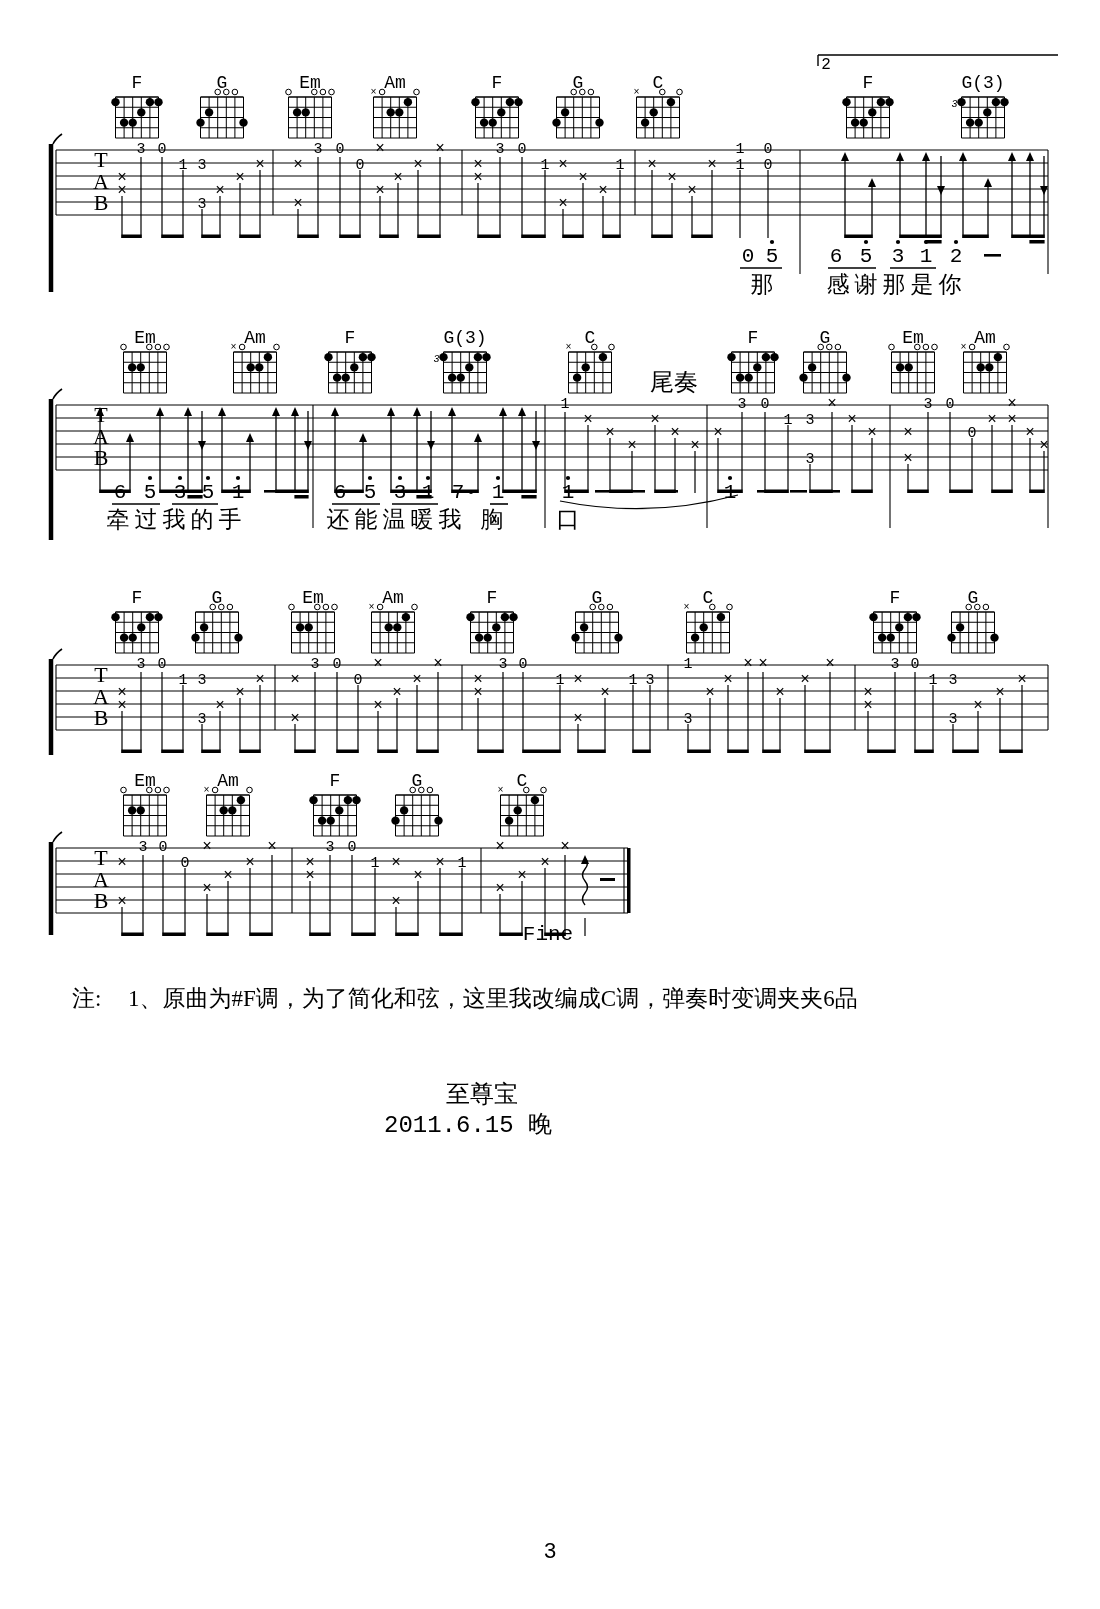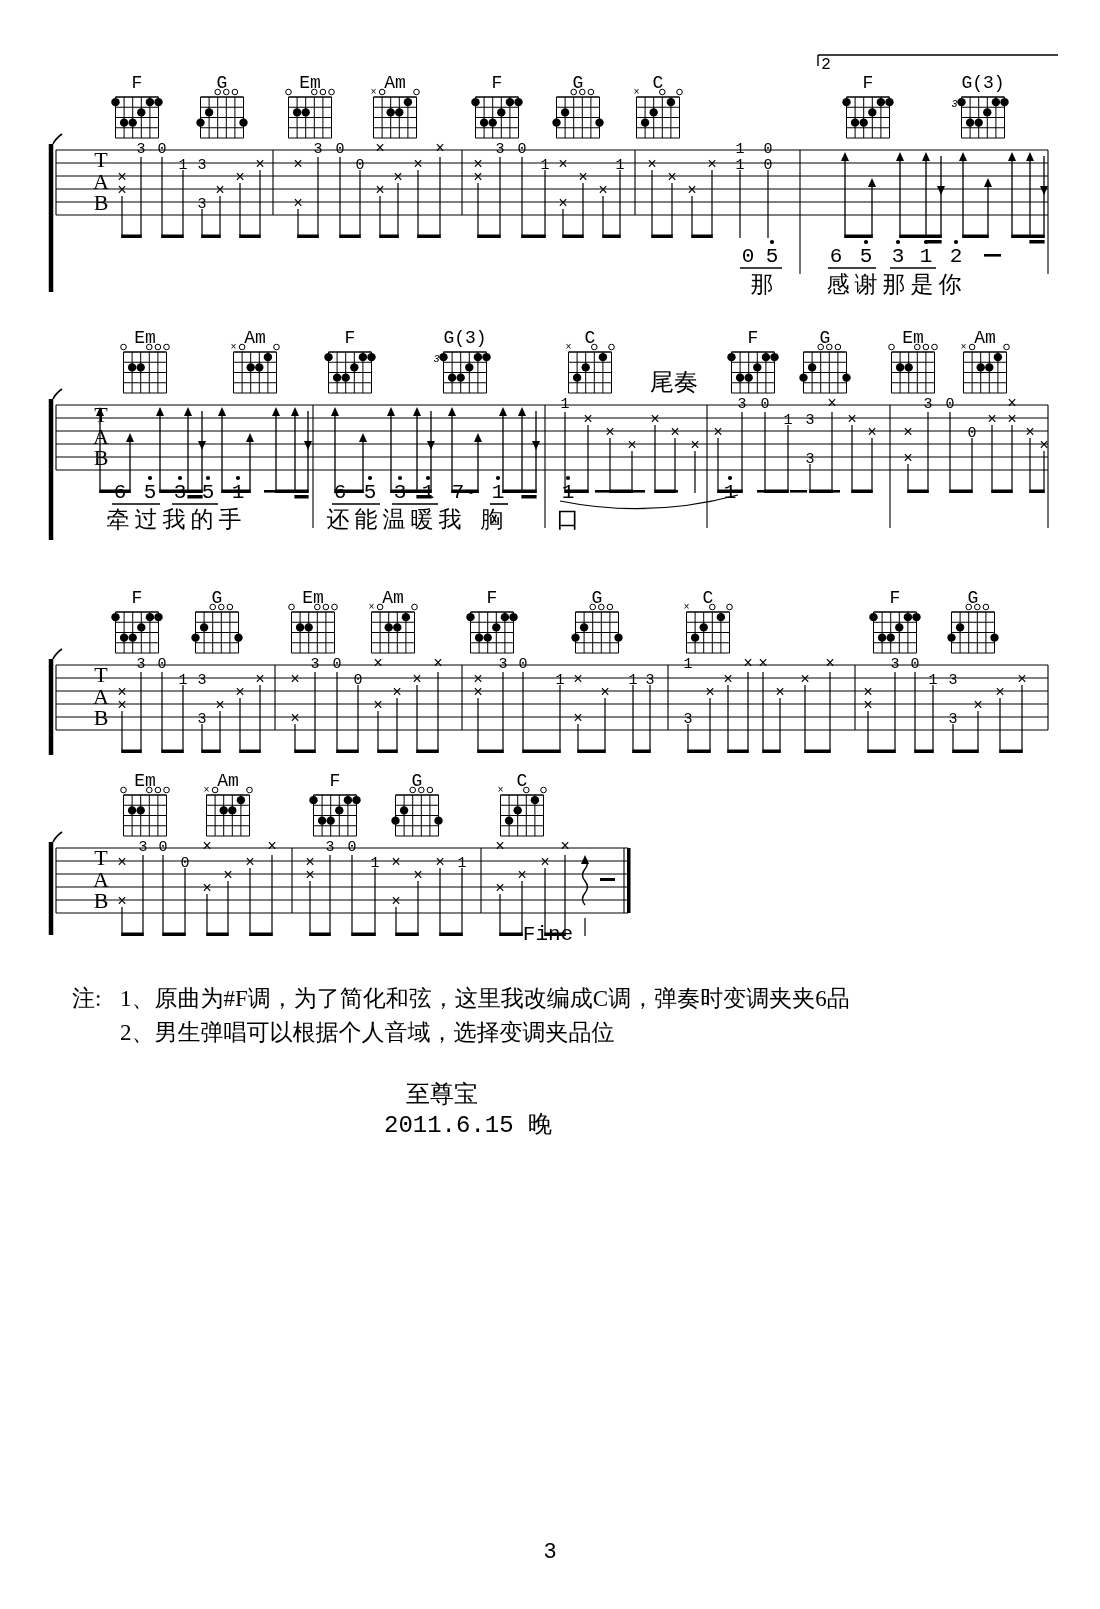--- a/index.html
+++ b/index.html
@@ -2,23 +2,23 @@
 <html><head>
 <meta charset="utf-8">
 <style>
   html,body{margin:0;padding:0;background:#e8e8e8;}
   #page{position:relative;width:1100px;height:1609px;background:#ffffff;margin:0 auto;
         font-family:"Liberation Serif","DejaVu Serif",serif;color:#000;overflow:hidden;}
   #score{position:absolute;left:0;top:0;}
   .notes{position:absolute;left:72px;top:982px;font-size:23px;line-height:34px;white-space:nowrap;}
   .notes .row{display:flex;}
   .notes .prefix{width:44px;}
-  .notes .item{margin-left:4px;}
+  .notes .item{margin-left:12px;}
   .notes .row.cont{margin-left:44px;}
-  .sig{position:absolute;left:0;top:1078px;width:884px;text-align:center;font-size:24px;}
+  .sig{position:absolute;left:0;top:1078px;width:884px;text-align:center;font-size:24px;padding-left:40px;}
   .date{position:absolute;left:0;top:1108px;width:936px;text-align:center;font-size:24px;
         font-family:"Liberation Mono","DejaVu Sans Mono",monospace;}
   .pageno{position:absolute;left:0;top:1538px;width:1100px;text-align:center;font-size:22px;
         font-family:"Liberation Sans","DejaVu Sans",sans-serif;}
 </style>
 </head>
 <body>
 
 <div id="page">
   <svg id="score" width="1100" height="960" viewBox="0 0 1100 960">
@@ -1275,21 +1275,18 @@
         <rect x="600" y="878" width="15" height="3" fill="#000"></rect>
         <text x="548" y="940" font-size="21" font-family="&quot;Liberation Mono&quot;,&quot;DejaVu Sans Mono&quot;,monospace" text-anchor="middle" fill="#000">Fine</text>
       </g>
     </svg>
 
   <div class="notes">
     <div class="row">
       <span class="prefix">注:</span>
       <span class="item">1、原曲为#F调，为了简化和弦，这里我改编成C调，弹奏时变调夹夹6品</span>
     </div>
-    <div class="row cont">
-      <span class="item">2、男生弹唱可以根据个人音域，选择变调夹品位</span>
-    </div>
   </div>
 
   <div class="sig">至尊宝</div>
   <div class="date">2011.6.15 晚</div>
   <div class="pageno">3</div>
 </div>
 
 </body></html>

